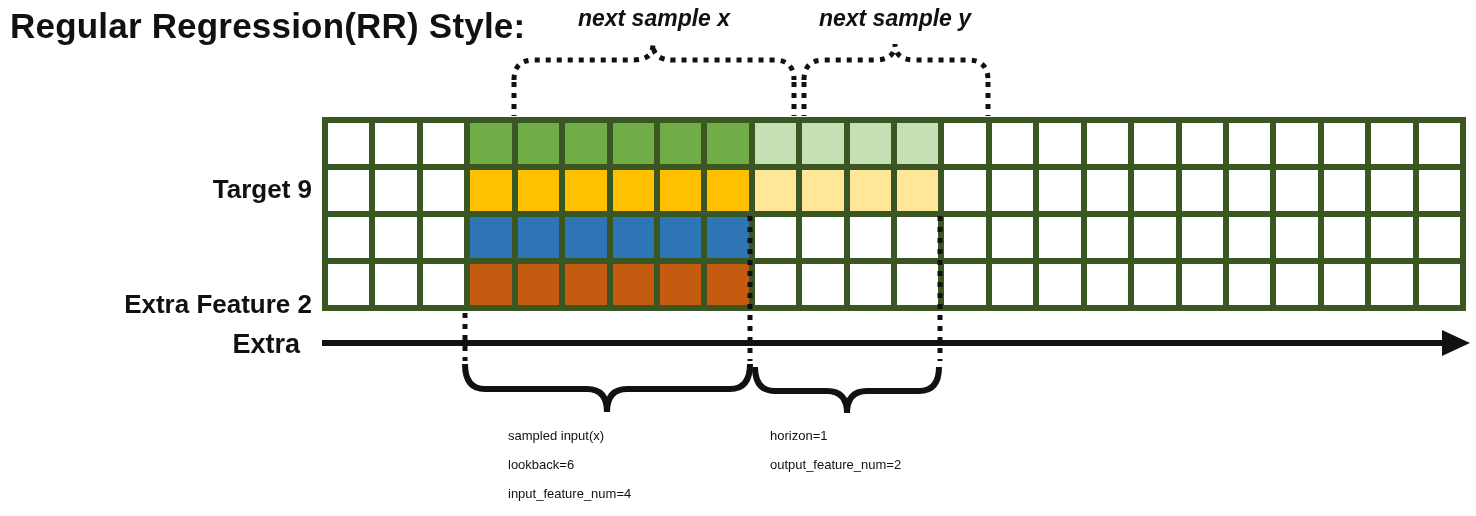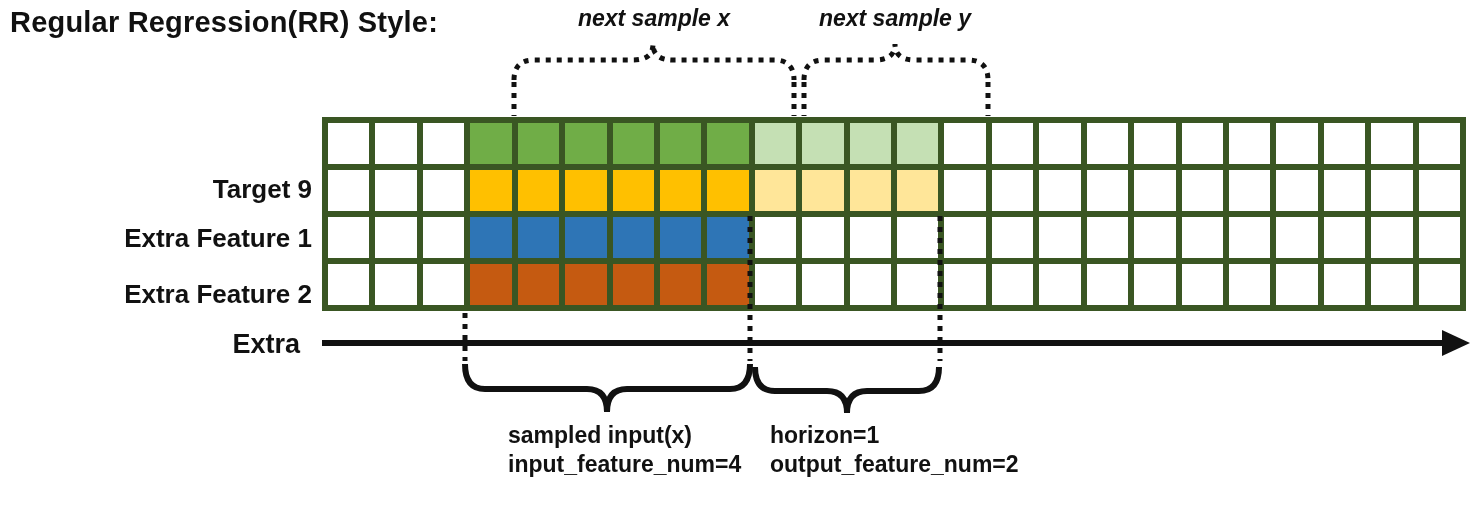--- a/index.html
+++ b/index.html
@@ -1,21 +1,21 @@
 <!DOCTYPE html>
 <html><head>
 <meta charset="utf-8">
 <style>
   html,body{margin:0;padding:0;background:#ffffff;}
   .canvas{
     position:relative;width:1476px;height:516px;background:#ffffff;
     font-family:"Liberation Sans",sans-serif;color:#111;overflow:hidden;
   }
   .title{
-    position:absolute;left:10px;top:6px;font-size:29px;font-weight:bold;
+    position:absolute;left:10px;top:6px;font-size:35px;font-weight:bold;
     letter-spacing:0.2px;
   }
   .next-label{
     position:absolute;top:5px;font-size:23px;font-weight:bold;font-style:italic;
     text-align:center;
   }
   .next-x{left:513px;width:282px;}
   .next-y{left:795px;width:200px;}
   .row-label{
     position:absolute;left:0;width:312px;text-align:right;font-size:26px;
@@ -26,39 +26,38 @@
     box-sizing:border-box;padding:6px;display:grid;gap:6px;
     grid-template-columns:repeat(24,1fr);grid-template-rows:repeat(4,1fr);
   }
   .cell{width:100%;height:100%;}
   .time-label{
     position:absolute;left:150px;top:327px;width:150px;text-align:right;
     font-size:27px;font-weight:bold;height:34px;line-height:34px;
   }
   .overlay{position:absolute;left:0;top:0;pointer-events:none;}
   .anno-block{
-    position:absolute;top:421px;font-size:23px;font-weight:bold;line-height:29px;
+    position:absolute;top:421px;font-size:13px;font-weight:normal;line-height:29px;
     white-space:nowrap;
   }
   .anno-input{left:508px;}
   .anno-output{left:770px;}
 </style>
 </head>
 <body>
 
 <div class="canvas">
 
   <div class="title">Regular Regression(RR) Style:</div>
 
   <div class="next-label next-y">next sample y</div>
   <div class="next-label next-x">next sample x</div>
 
   <div class="row-label" style="top:173px;">Target 9</div>
-  <div class="row-label" style="top:222px;">Extra Feature 1</div>
-  <div class="row-label" style="top:278px;">Extra Feature 2</div>
+  <div class="row-label" style="top:288px;">Extra Feature 2</div>
 
   <div class="sample-grid" style="background: rgb(58, 86, 35);">
       <div class="cell" style="background: rgb(255, 255, 255);"></div>
       <div class="cell" style="background: rgb(255, 255, 255);"></div>
       <div class="cell" style="background: rgb(255, 255, 255);"></div>
       <div class="cell" style="background: rgb(112, 173, 71);"></div>
       <div class="cell" style="background: rgb(112, 173, 71);"></div>
       <div class="cell" style="background: rgb(112, 173, 71);"></div>
       <div class="cell" style="background: rgb(112, 173, 71);"></div>
       <div class="cell" style="background: rgb(112, 173, 71);"></div>
@@ -172,20 +171,21 @@
     <line x1="750" y1="216" x2="750" y2="361" stroke="#111" stroke-width="5" stroke-dasharray="5 6"></line>
     <line x1="940" y1="216" x2="940" y2="361" stroke="#111" stroke-width="5" stroke-dasharray="5 6"></line>
 
     <path d="M465,364 Q465,389 485,389 L587,389 Q607,389 607,412 Q607,389 627,389 L730,389 Q750,389 750,364" fill="none" stroke="#111" stroke-width="6"></path>
 
     <path d="M755,367 Q755,391 775,391 L827,391 Q847,391 847,413 Q847,391 867,391 L919,391 Q939,391 939,367" fill="none" stroke="#111" stroke-width="6"></path>
   </svg>
 
   <div class="anno-block anno-input">
     <div>sampled input(x)</div>
+    <div>lookback=6</div>
     <div>input_feature_num=4</div>
   </div>
   <div class="anno-block anno-output">
     <div>horizon=1</div>
     <div>output_feature_num=2</div>
   </div>
 
 </div>
 
 </body></html>

